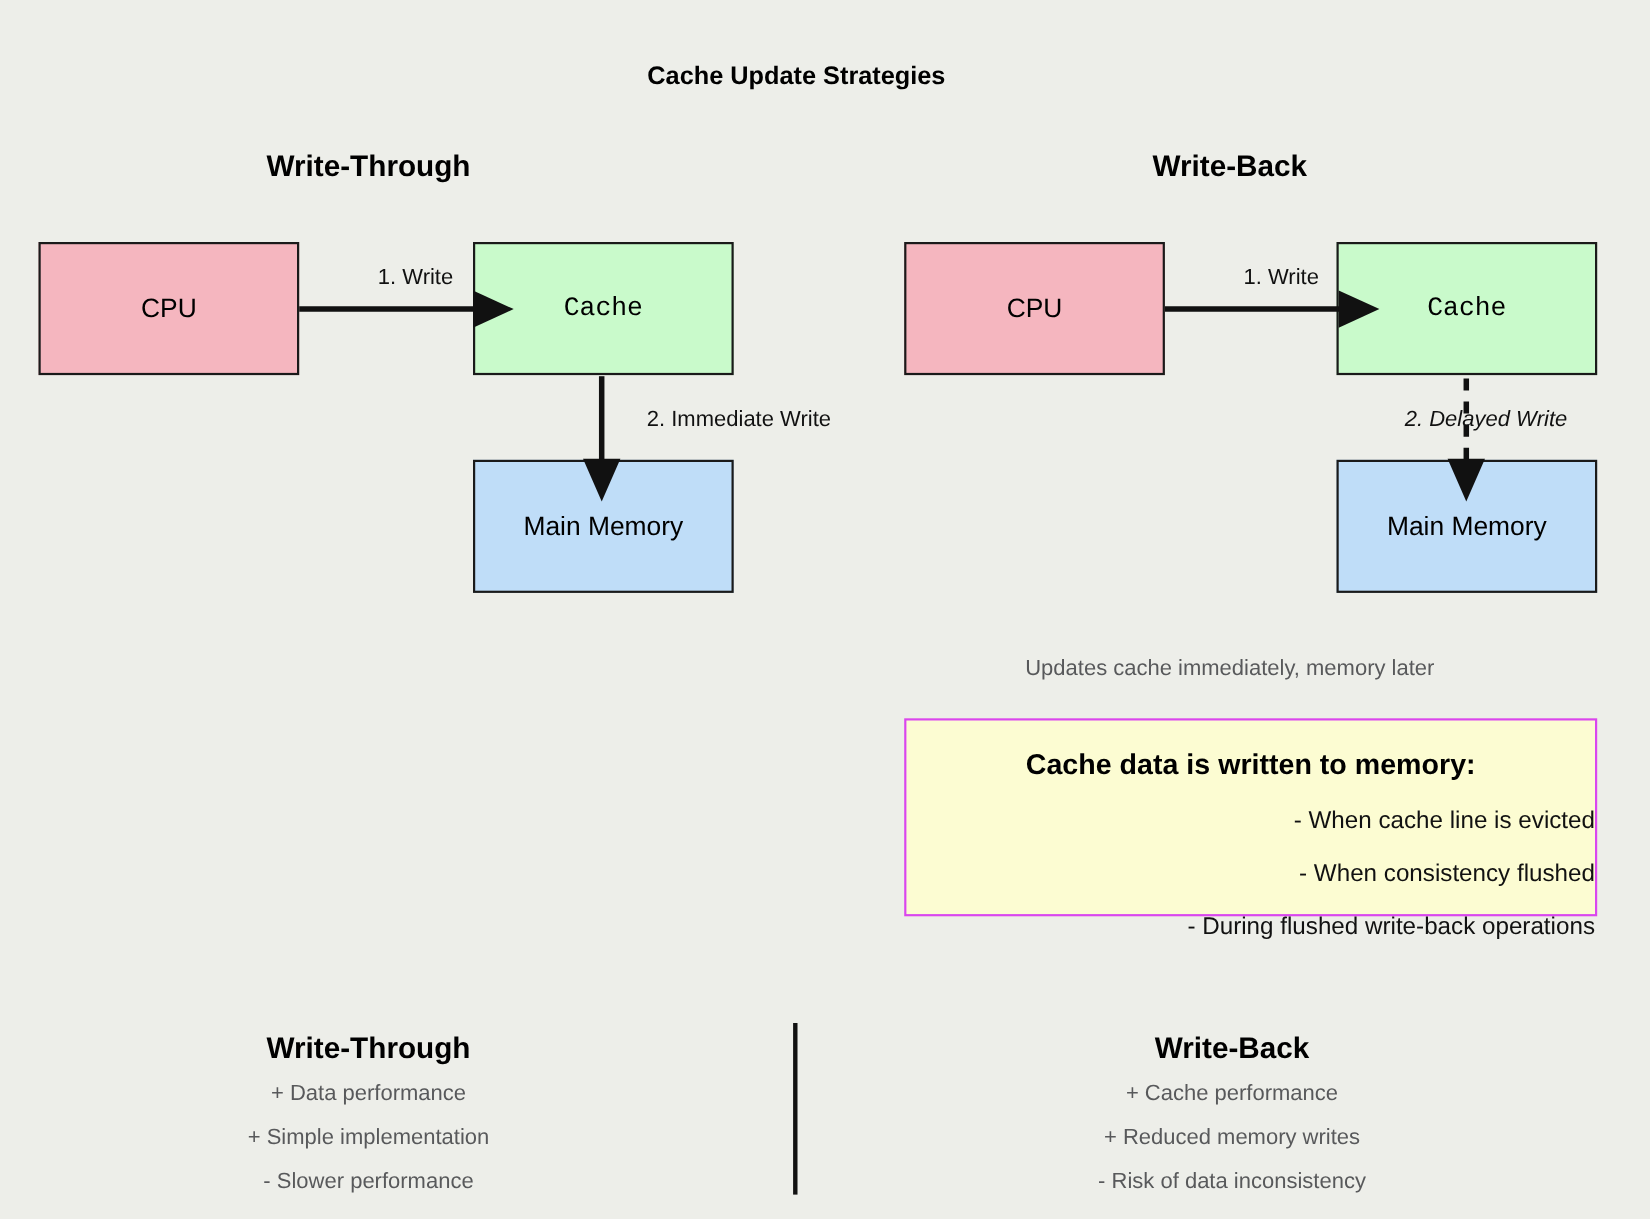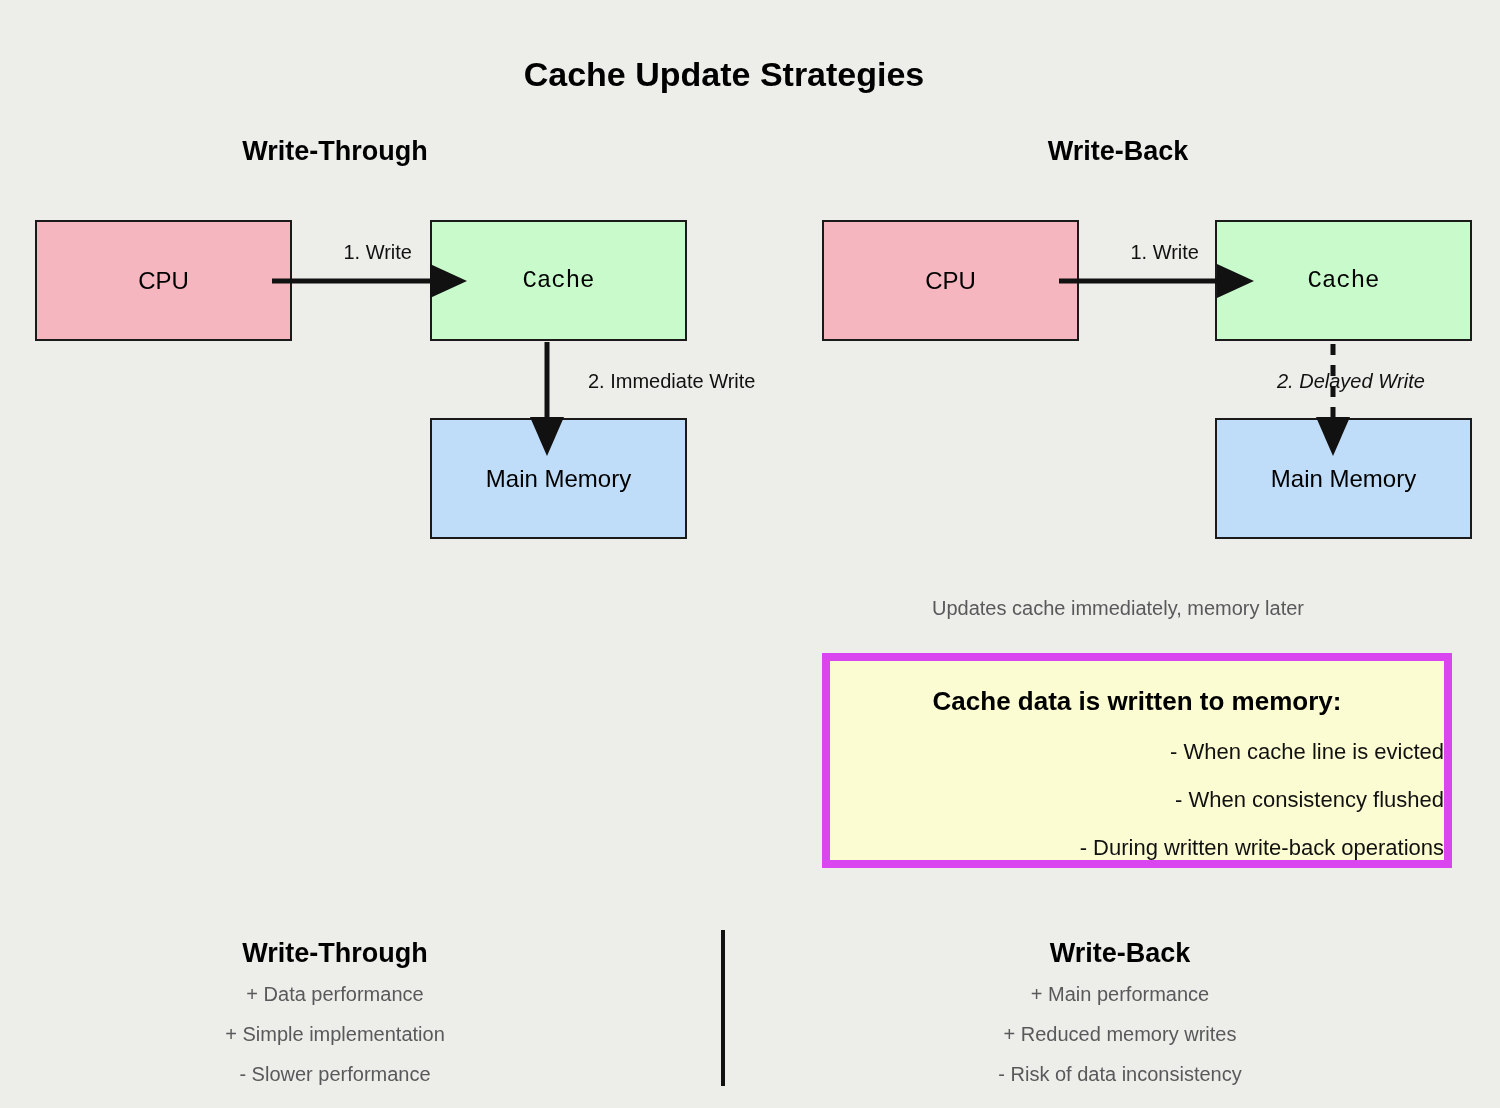--- a/index.html
+++ b/index.html
@@ -13,38 +13,38 @@
     width: 1500px;
     height: 1108px;
     background: var(--bg-color, #EDEEE9);
     overflow: hidden;
     color: #111;
   }
   .page-title {
     position: absolute;
     left: 0; top: 55px; width: 1448px;
     text-align: center;
-    font-size: 34px;
+    font-size: 23px;
     font-weight: bold;
     color: #000;
   }
   .col-heading {
     position: absolute;
     top: 136px;
     font-size: 27px;
     font-weight: bold;
     text-align: center;
     color: #000;
   }
   .col-heading.left  { left: 35px;  width: 600px; }
   .col-heading.right { left: 822px; width: 592px; }
 
   .node {
     position: absolute;
-    width: 257px;
+    width: 237px;
     height: 121px;
     box-sizing: border-box;
     border: 2px solid #1a1a1a;
     display: flex;
     align-items: center;
     justify-content: center;
     font-size: 24px;
     color: #000;
   }
   .cpu    { background: var(--cpu-color, #F5B6BF); }
@@ -83,24 +83,24 @@
     font-size: 20px;
     color: #58595B;
     text-align: center;
   }
   .caption.left  { left: 35px;  width: 600px; }
   .caption.right { left: 822px; width: 592px; margin-top: 40px; }
 
   .note-box {
     position: absolute;
     left: 822px; top: 653px;
-    width: 630px; height: 215px;
+    width: 630px; height: 180px;
     box-sizing: border-box;
     background: var(--note-color, #FCFCD2);
-    border: 8px solid #d946ef;
+    border: 2px solid #d946ef;
     text-align: center;
   }
   .note-title {
     margin-top: 25px;
     font-size: 26px;
     font-weight: bold;
     color: #000;
   }
   .note-item {
     margin-top: 22px;
@@ -192,32 +192,32 @@
   <div class="arrow-label lbl-imm">2. Immediate Write</div>
   <div class="arrow-label lbl-write-r">1. Write</div>
   <div class="arrow-label lbl-delay">2. Delayed Write</div>
 
   <div class="caption right">Updates cache immediately, memory later</div>
 
   <div class="note-box">
     <div class="note-title">Cache data is written to memory:</div>
     <div class="note-item">- When cache line is evicted</div>
     <div class="note-item">- When consistency flushed</div>
-    <div class="note-item">- During written write-back operations</div>
+    <div class="note-item">- During flushed write-back operations</div>
   </div>
 
   <div class="cmp-col left">
     <div class="cmp-heading">Write-Through</div>
     <div class="cmp-item">+ Data performance</div>
     <div class="cmp-item">+ Simple implementation</div>
     <div class="cmp-item">- Slower performance</div>
   </div>
 
   <div class="divider"></div>
 
   <div class="cmp-col right">
     <div class="cmp-heading">Write-Back</div>
-    <div class="cmp-item">+ Main performance</div>
+    <div class="cmp-item">+ Cache performance</div>
     <div class="cmp-item">+ Reduced memory writes</div>
     <div class="cmp-item">- Risk of data inconsistency</div>
   </div>
 
 </div>
 
 </body></html>

